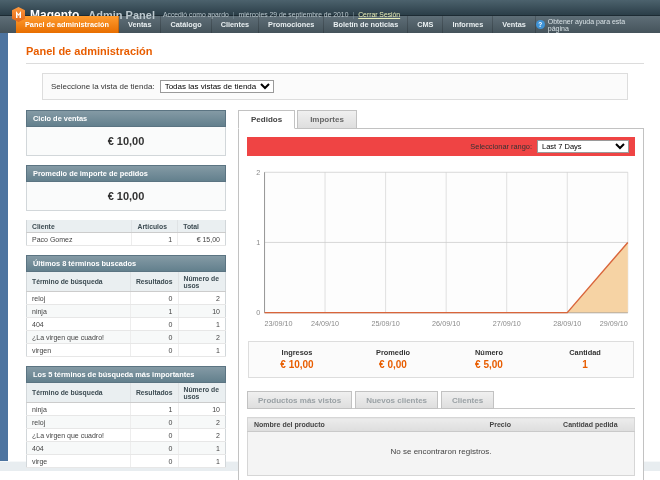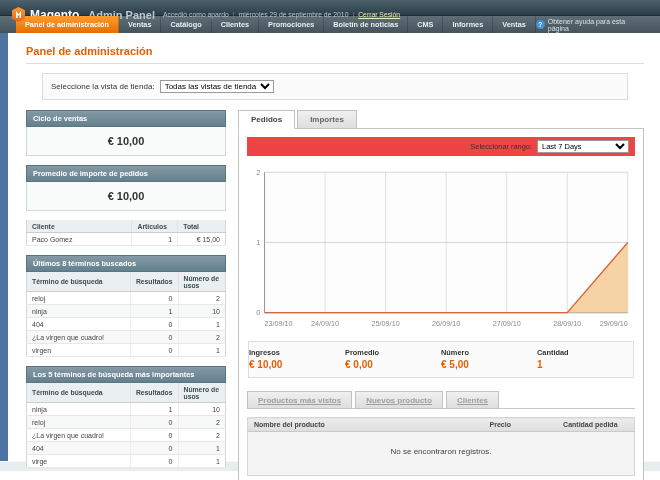--- a/index.html
+++ b/index.html
@@ -89,32 +89,32 @@
   .mini td:nth-child(n+2) { text-align:right; }
   .mini tr:nth-child(even) td { background:#f7f9f9; }
   .mini col.c1 { width:53%; } .mini col.c2 { width:23%; } .mini col.c3 { width:24%; }
   
   .tabs { display:flex; gap:2px; margin-bottom:-1px; position:relative; z-index:2; }
   .tab {
     font-size:8px; font-weight:bold; color:#666; background:linear-gradient(#f0f0f0,#dedede);
     border:1px solid #c2c2c2; padding:4px 12px 4px; cursor:pointer; white-space:nowrap;
   }
   .tab.active { background:#fff; color:#444; border-bottom:1px solid #fff; }
-  .tab.disabled { color:#9aa1a5;text-decoration:underline; }
+  .tab.disabled { color:#9aa1a5; }
   .panel { border:1px solid #c2c2c2; background:#fff; padding:8px 8px 10px; }
   .range-bar {
     background:#ef4444; padding:3px 6px; margin-bottom:8px;
     display:flex; justify-content:flex-end; align-items:center; gap:5px;
     font-size:7.4px; color:#333;
   }
   .range-bar select { font-size:7.5px; width:92px; border:1px solid #9a9a9a; background:#fff; font-family:"Liberation Sans",sans-serif; }
   .chart-wrap { margin:0 1px; }
   
   .stats { display:flex; border:1px solid #ddd; background:#fbfbfb; padding:6px 0 7px; margin:10px 1px 13px; }
-  .stat { flex:1; }
+  .stat { flex:1; text-align:center; }
   .stat-label { display:block; font-size:7.4px; font-weight:bold; color:#333; }
   .stat-value { display:block; font-size:10px; font-weight:bold; color:#e85d00; margin-top:2px; }
   
   .btabs { display:flex; gap:3px; border-bottom:1px solid #c8c8c8; margin:2px 0 8px; }
   .btabs .tab { margin-bottom:-1px; padding:3.5px 10px; }
   table.grid { width:100%; border-collapse:collapse; border:1px solid #d6d6d6; font-size:7.5px; color:#444; }
   .grid th {
     background:linear-gradient(#ececec,#dddddd); font-size:7px; text-align:left;
     padding:3px 6px; border-bottom:1px solid #c9c9c9; color:#444;
   }
@@ -364,21 +364,21 @@
           </div>
             <div class="stat">
             <span class="stat-label">Cantidad</span>
             <span class="stat-value">1</span>
           </div>
           </div>
 
         <div class="btabs">
 
             <div class="tab disabled">Productos más vistos</div>
-            <div class="tab disabled">Nuevos producto</div>
+            <div class="tab disabled">Nuevos clientes</div>
             <div class="tab disabled">Clientes</div>
           </div>
 
         <table class="grid">
           <colgroup>
               <col class="g1">
               <col class="g2">
               <col class="g3">
             </colgroup>
           <thead>

